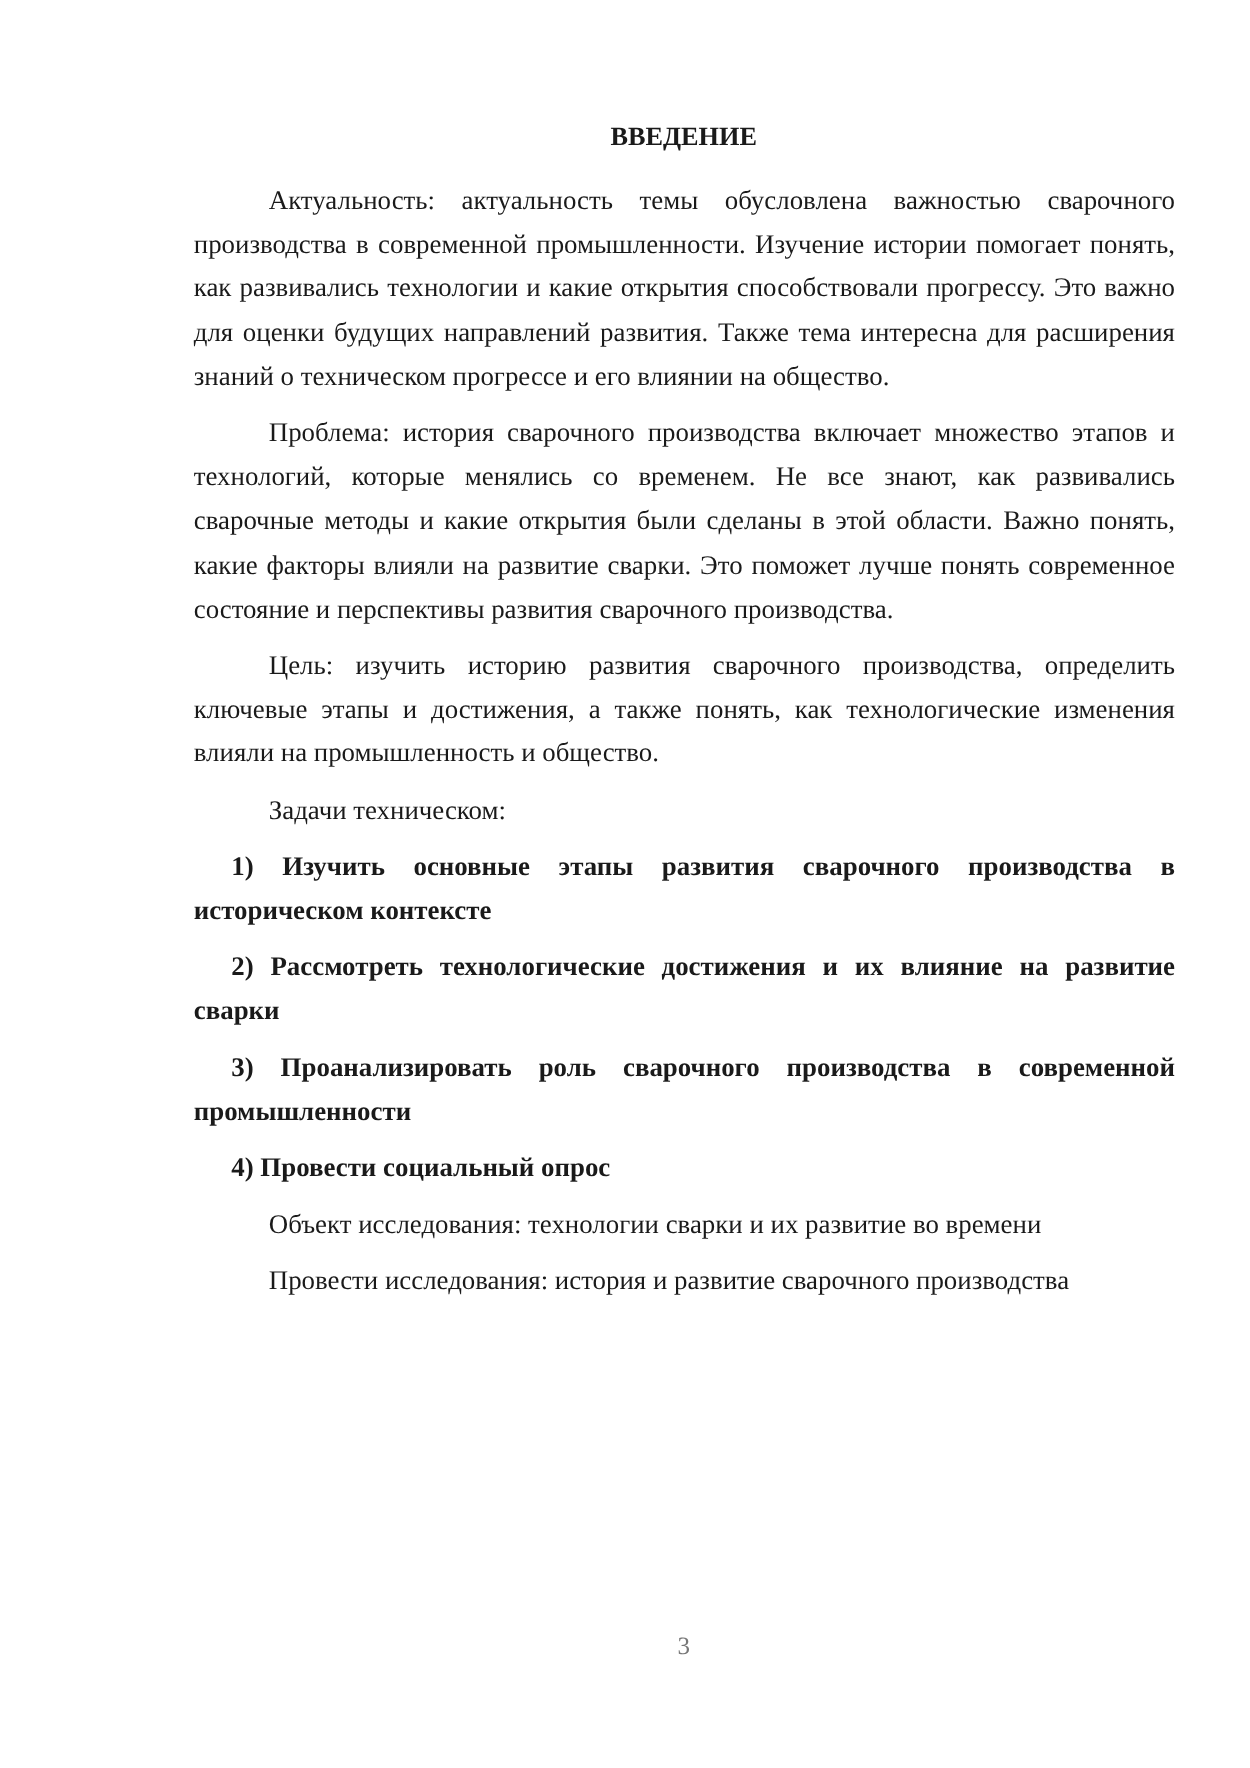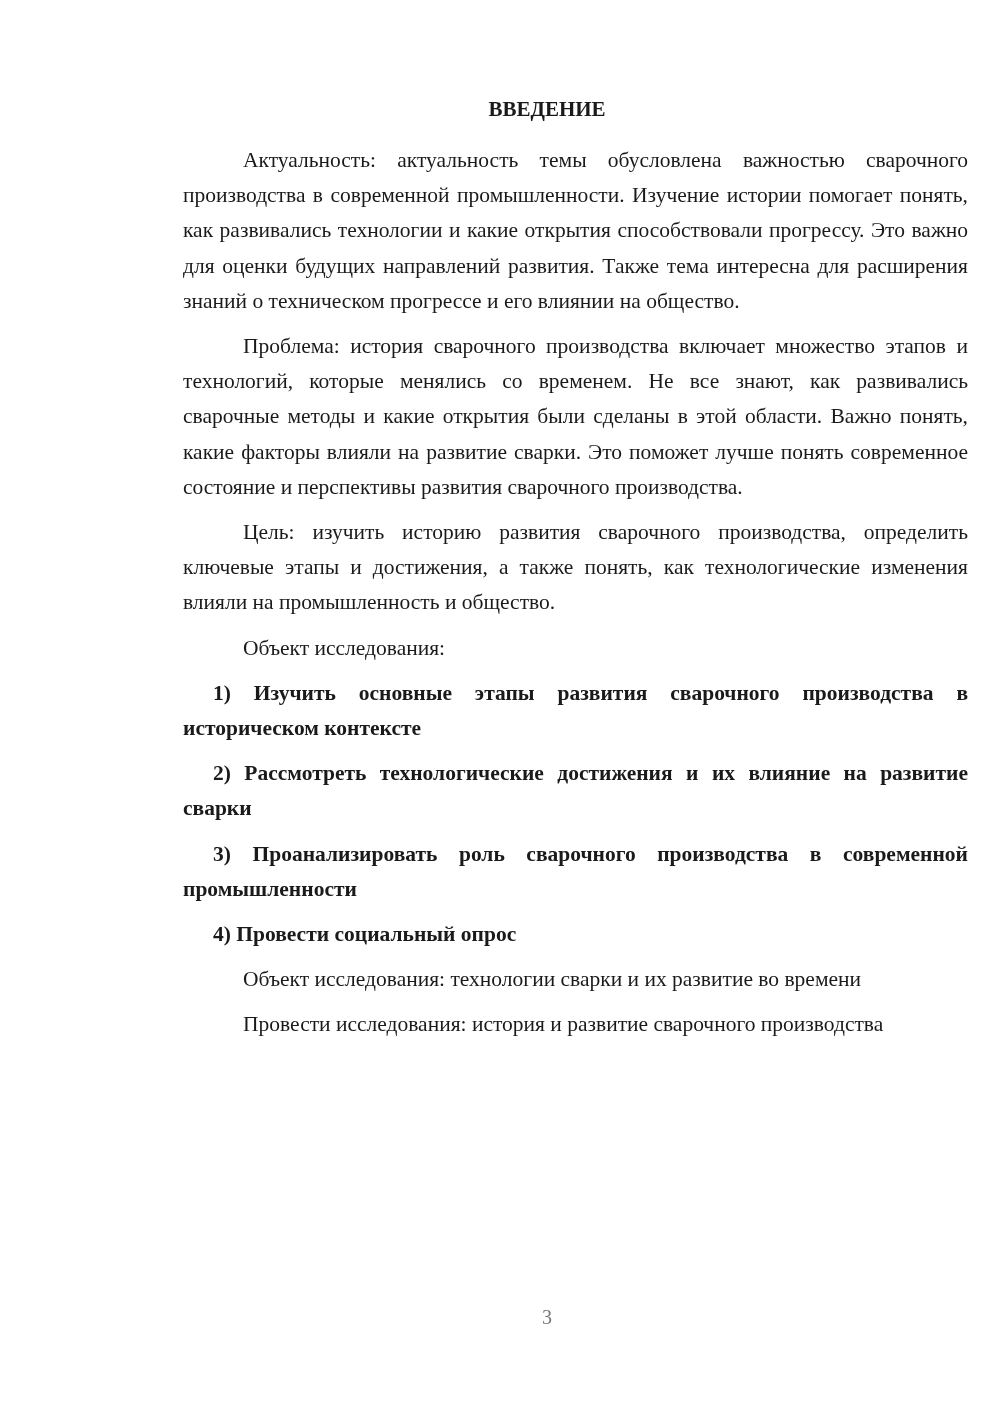--- a/index.html
+++ b/index.html
@@ -8,40 +8,40 @@
     position: absolute; left: 12px; top: 0; width: 1000px; height: 1414px;
     font-family: "Liberation Serif", "DejaVu Serif", serif;
     color: #1a1a1a;
   }
   .title {
     position: absolute; top: 97px; left: 0; width: 1070px;
     text-align: center; font-weight: bold; font-size: 21px;
   }
   .content {
     position: absolute; left: 143px; top: 143px; width: 785px;
-    font-size: 21.5px; line-height: 35.2px; margin-left: 28px;
+    font-size: 21.5px; line-height: 35.2px;
   }
   .p { margin: 0 0 10px 0; text-align: justify; text-indent: 60px; }
   .p.li { text-indent: 30px; font-weight: bold; }
   .page-num {
     position: absolute; top: 1306px; left: 0; width: 1070px;
     text-align: center; font-size: 20px; color: #777;
   }
 </style>
 </head>
 <body>
 
 <div class="page">
   <div class="title">ВВЕДЕНИЕ</div>
 
   <div class="content">
     <p class="p">Актуальность: актуальность темы обусловлена важностью сварочного производства в современной промышленности. Изучение истории помогает понять, как развивались технологии и какие открытия способствовали прогрессу. Это важно для оценки будущих направлений развития. Также тема интересна для расширения знаний о техническом прогрессе и его влиянии на общество.</p>
     <p class="p">Проблема: история сварочного производства включает множество этапов и технологий, которые менялись со временем. Не все знают, как развивались сварочные методы и какие открытия были сделаны в этой области. Важно понять, какие факторы влияли на развитие сварки. Это поможет лучше понять современное состояние и перспективы развития сварочного производства.</p>
     <p class="p">Цель: изучить историю развития сварочного производства, определить ключевые этапы и достижения, а также понять, как технологические изменения влияли на промышленность и общество.</p>
-    <p class="p">Объект исследования:</p>
+    <p class="p">Задачи техническом:</p>
     <p class="p li">1) Изучить основные этапы развития сварочного производства в историческом контексте</p>
     <p class="p li">2) Рассмотреть технологические достижения и их влияние на развитие сварки</p>
     <p class="p li">3) Проанализировать роль сварочного производства в современной промышленности</p>
     <p class="p li">4) Провести социальный опрос</p>
     <p class="p">Объект исследования: технологии сварки и их развитие во времени</p>
     <p class="p">Провести исследования: история и развитие сварочного производства</p>
   </div>
 
   <div class="page-num">3</div>
 </div>

